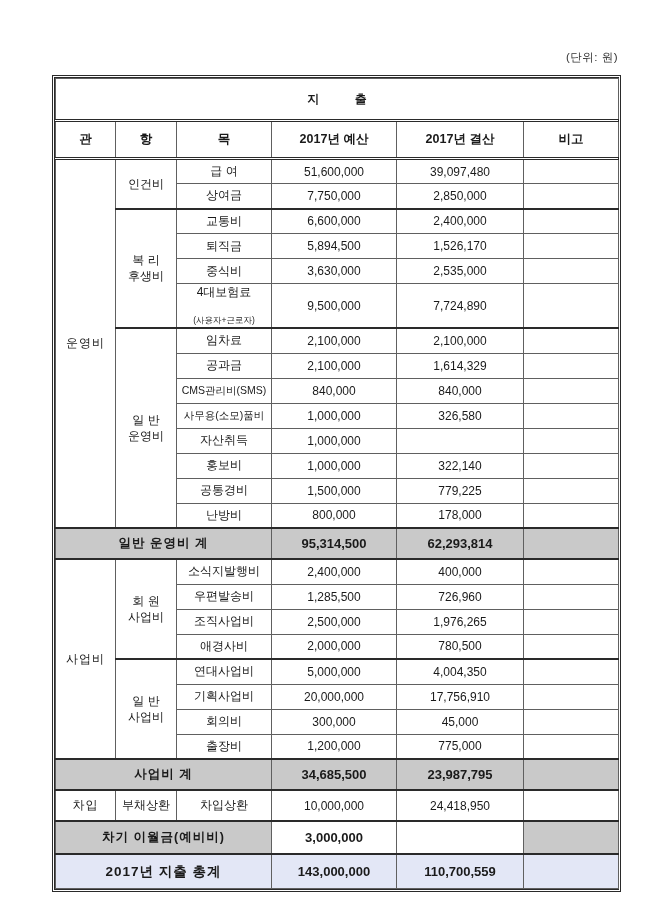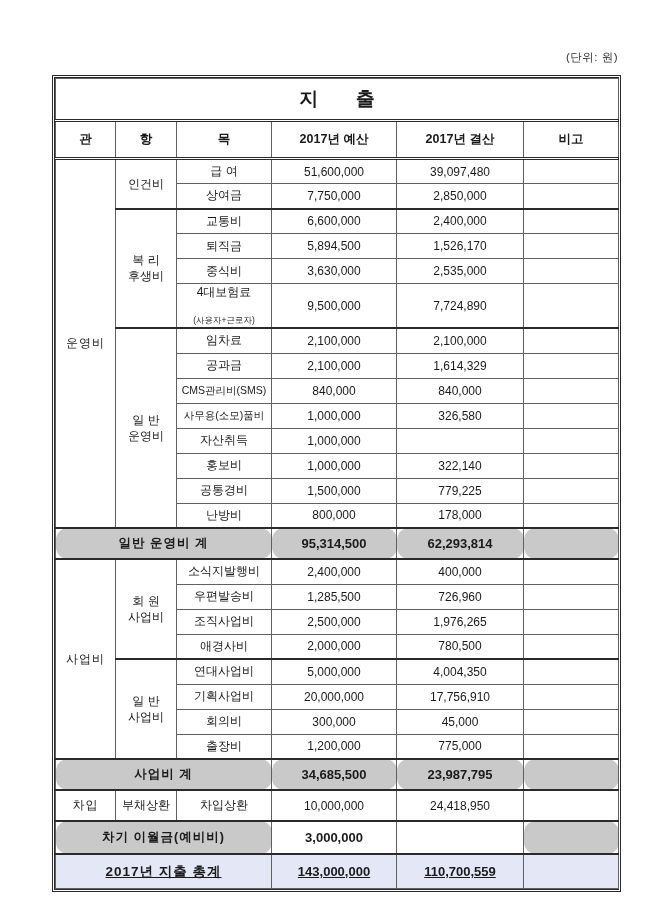--- a/index.html
+++ b/index.html
@@ -26,21 +26,21 @@
   }
   table.expense{
     border-collapse:collapse;table-layout:fixed;width:100%;
   }
   table.expense td{
     border:1px solid #606060;
     font-size:12px;text-align:center;vertical-align:middle;
     padding:0;overflow:hidden;color:#1a1a1a;
   }
   tr.title-row td{
-    height:40px;font-size:19px;font-weight:bold;
+    height:40px;font-size:12px;font-weight:bold;
     letter-spacing:16px;padding-left:16px;
     border-bottom:3px double #2a2a2a;
   }
   tr.head-row td{
     height:35px;font-weight:bold;font-size:12.5px;
     border-bottom:3px double #2a2a2a;
   }
   tr.std{height:25px;}
   tr.tall{height:38px;padding-left:6px;}
   tr.chaip-row{height:31px;padding-left:38px;}
@@ -49,28 +49,27 @@
   td.mok{font-size:12px;}
   td.mok.small{font-size:10.5px;}
   td.num{text-align:right;padding-right:8px;font-size:12.5px;}
   td.note{background:#ffffff;}
   .mok-sub{display:block;font-size:8.5px;color:#222;margin-top:14px;}
   tr.sec td{border-top:2px solid #2a2a2a;}
   tr.summary td{
     height:29px;background:#c9c9c9;font-weight:bold;
     border-top:2px solid #2a2a2a;border-bottom:2px solid #2a2a2a;
     font-size:12.5px;
-    border-radius:12px;
   }
   tr.summary td.num{font-size:13px;}
   tr.carryover td{height:31px;background:#c9c9c9;font-weight:bold;}
   tr.carryover td.num{background:#ffffff;font-size:13px;}
   tr.grand td{
     height:33px;background:#e3e7f6;font-weight:bold;
-    border-top:2px solid #2a2a2a;font-size:13px;text-decoration:underline;
+    border-top:2px solid #2a2a2a;font-size:13px;
   }
   tr.grand td.label-merged{font-size:13.5px;letter-spacing:1px;}
   td.label-merged{letter-spacing:1px;}
 </style>
 </head>
 <body>
 
 <div class="page">
 
   <div class="unit-label">(단위: 원)</div>

